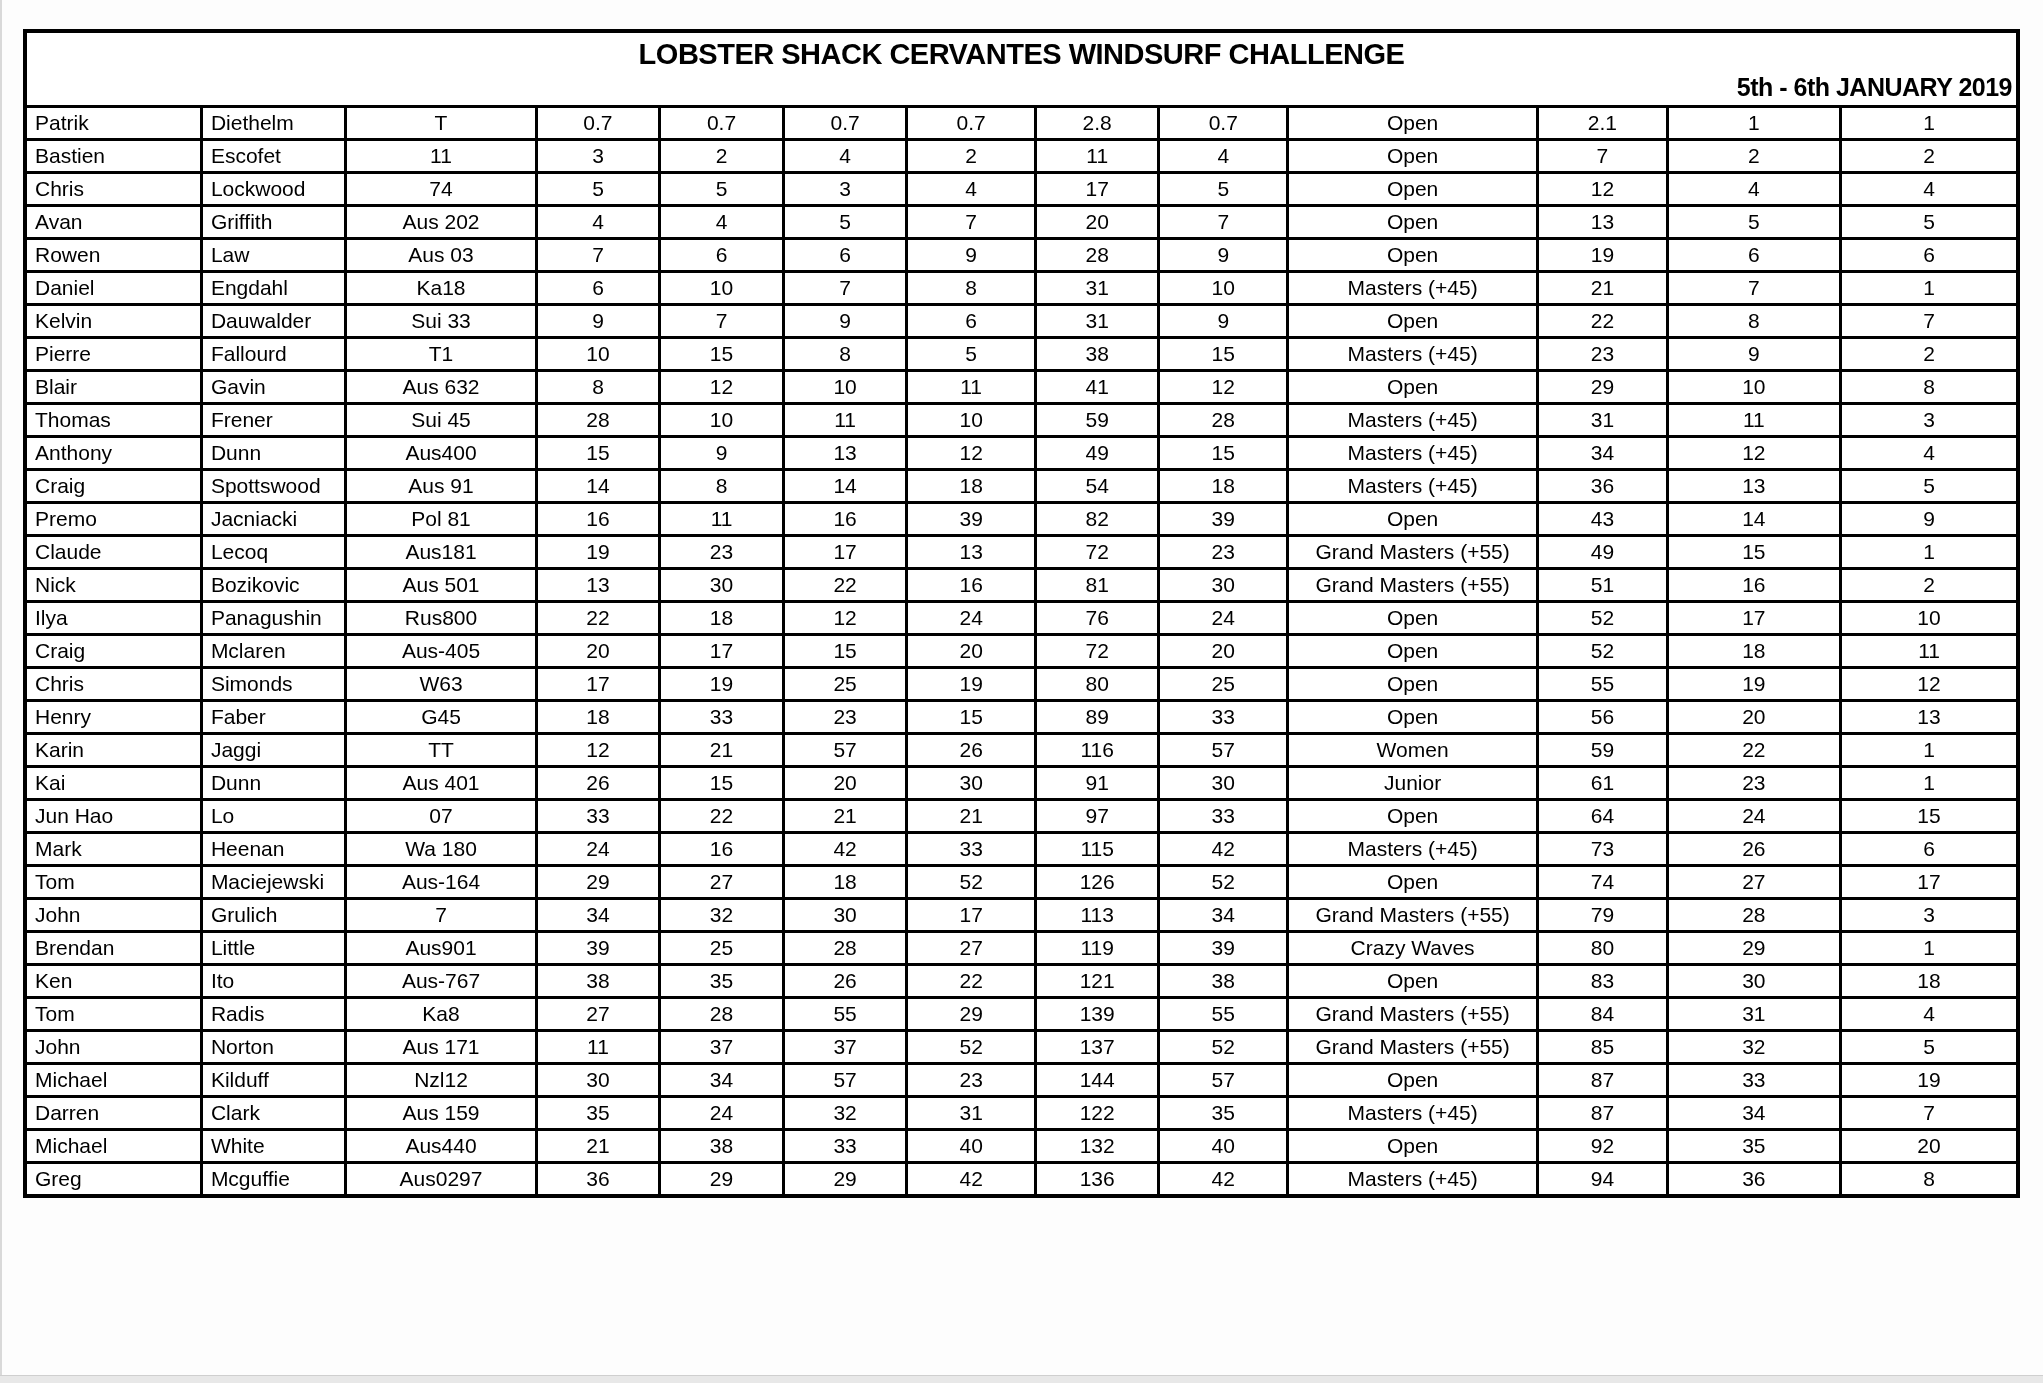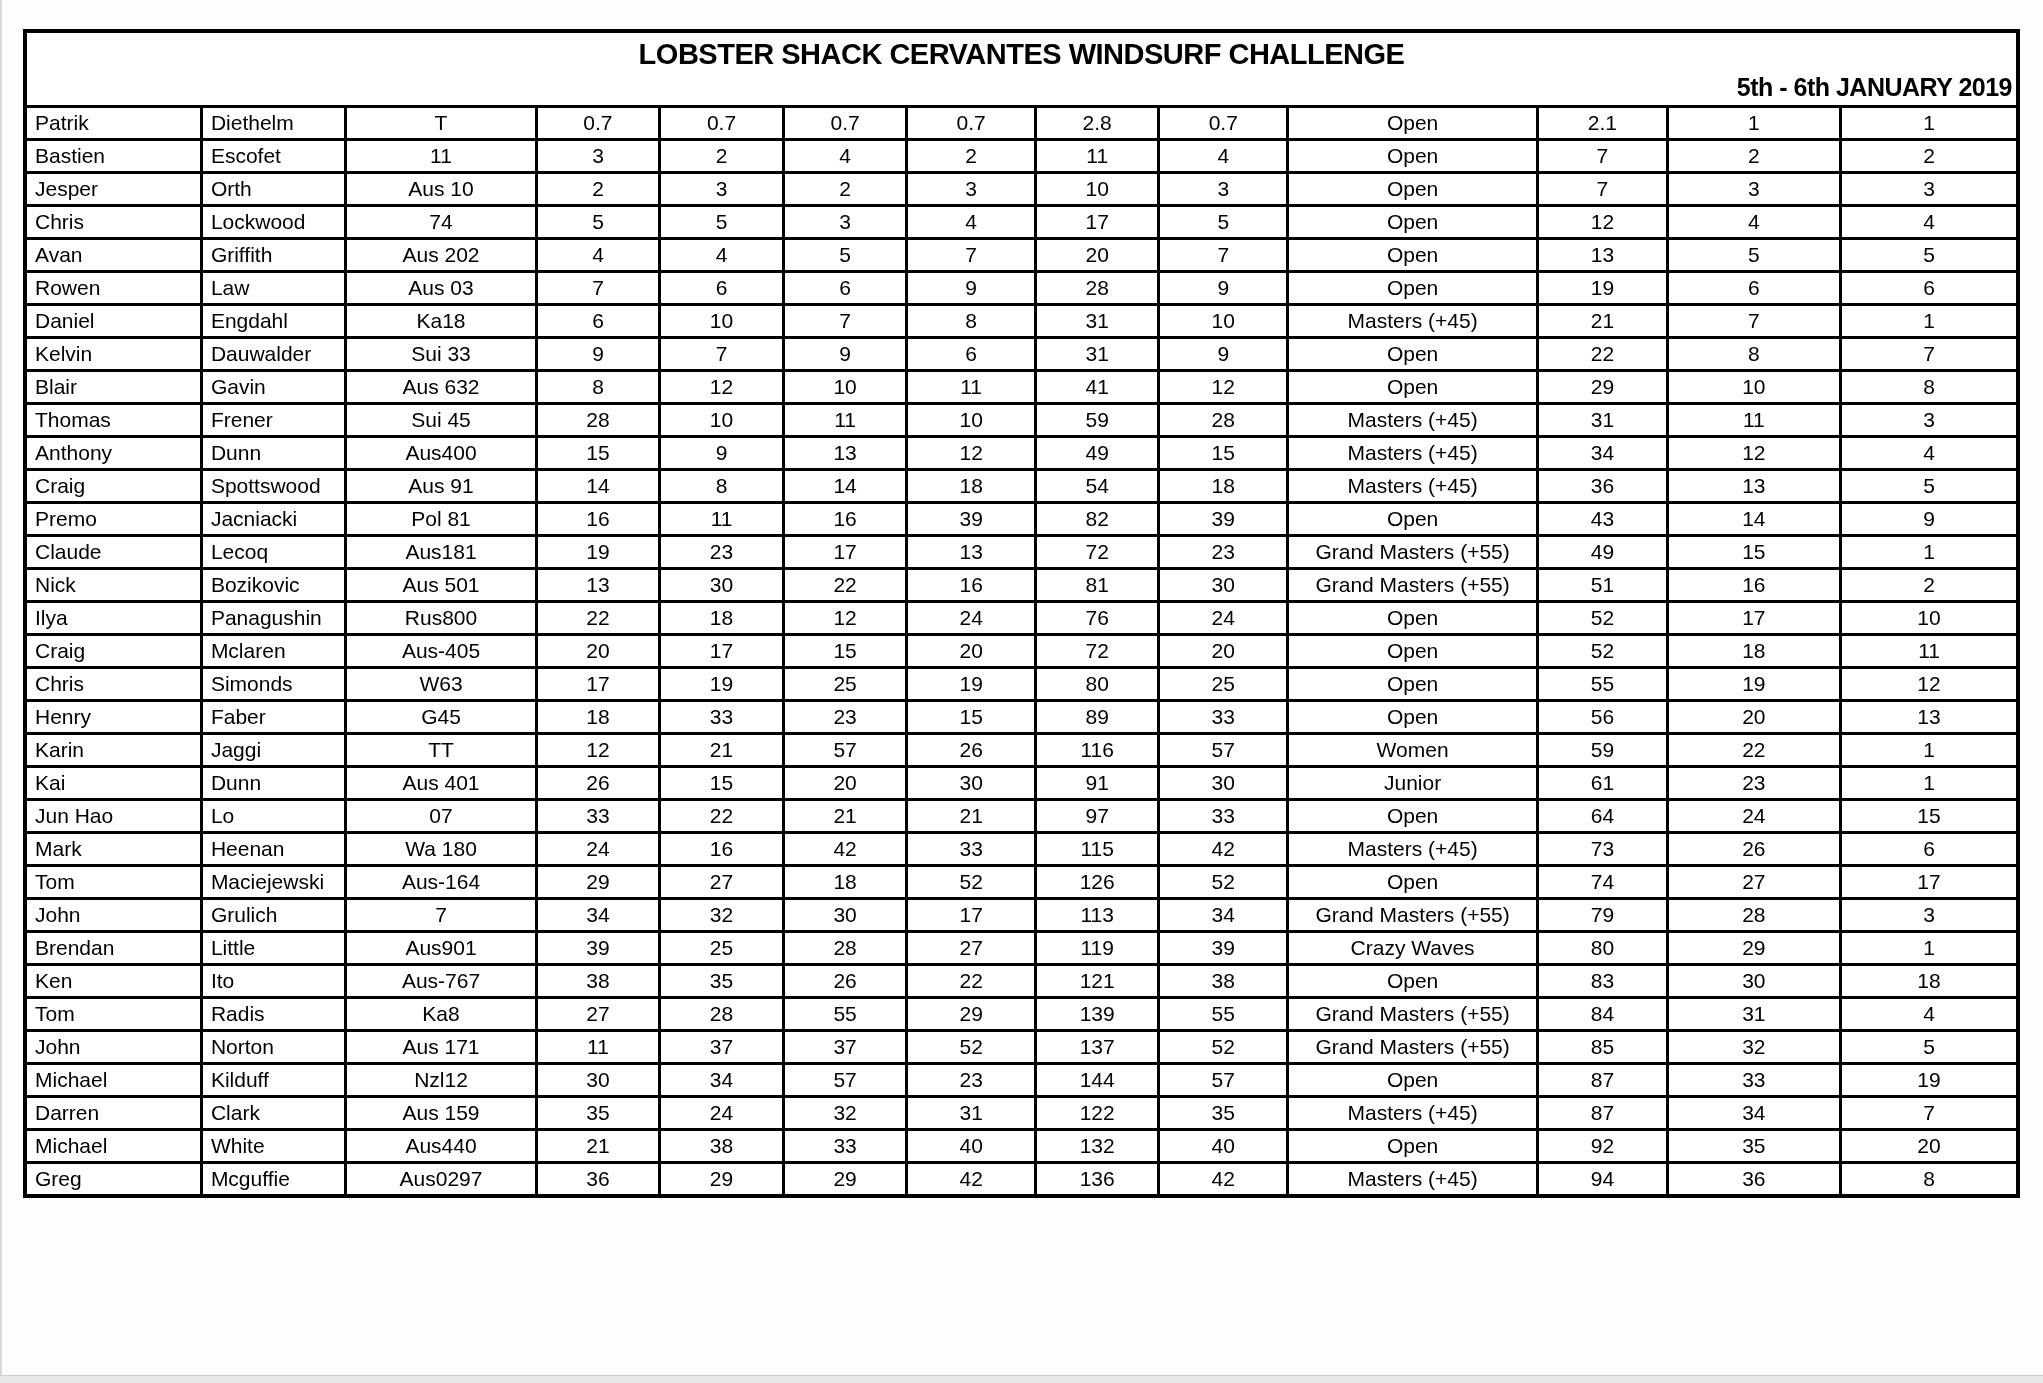--- a/index.html
+++ b/index.html
@@ -151,35 +151,20 @@
           <td>4</td>
           <td>2</td>
           <td>11</td>
           <td>4</td>
           <td>Open</td>
           <td>7</td>
           <td>2</td>
           <td>2</td>
         </tr>
         <tr>
-          <td class="left">Jesper</td>
-          <td class="left">Orth</td>
-          <td>Aus 10</td>
-          <td>2</td>
-          <td>3</td>
-          <td>2</td>
-          <td>3</td>
-          <td>10</td>
-          <td>3</td>
-          <td>Open</td>
-          <td>7</td>
-          <td>3</td>
-          <td>3</td>
-        </tr>
-        <tr>
           <td class="left">Chris</td>
           <td class="left">Lockwood</td>
           <td>74</td>
           <td>5</td>
           <td>5</td>
           <td>3</td>
           <td>4</td>
           <td>17</td>
           <td>5</td>
           <td>Open</td>
@@ -239,20 +224,35 @@
           <td>9</td>
           <td>7</td>
           <td>9</td>
           <td>6</td>
           <td>31</td>
           <td>9</td>
           <td>Open</td>
           <td>22</td>
           <td>8</td>
           <td>7</td>
+        </tr>
+        <tr>
+          <td class="left">Pierre</td>
+          <td class="left">Fallourd</td>
+          <td>T1</td>
+          <td>10</td>
+          <td>15</td>
+          <td>8</td>
+          <td>5</td>
+          <td>38</td>
+          <td>15</td>
+          <td>Masters (+45)</td>
+          <td>23</td>
+          <td>9</td>
+          <td>2</td>
         </tr>
         <tr>
           <td class="left">Blair</td>
           <td class="left">Gavin</td>
           <td>Aus 632</td>
           <td>8</td>
           <td>12</td>
           <td>10</td>
           <td>11</td>
           <td>41</td>

